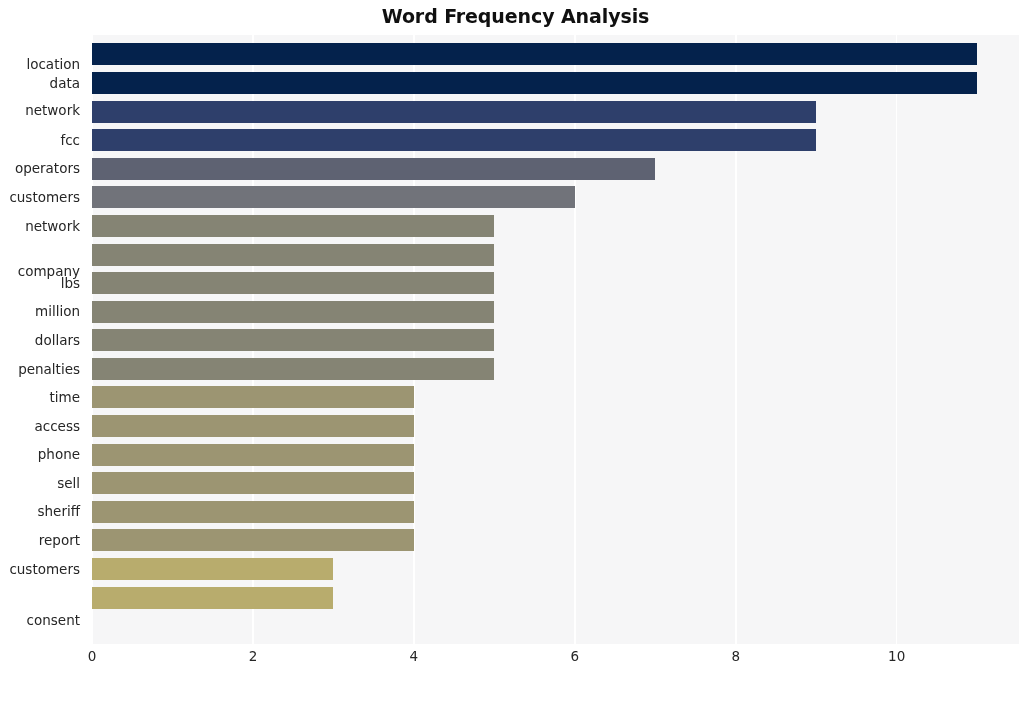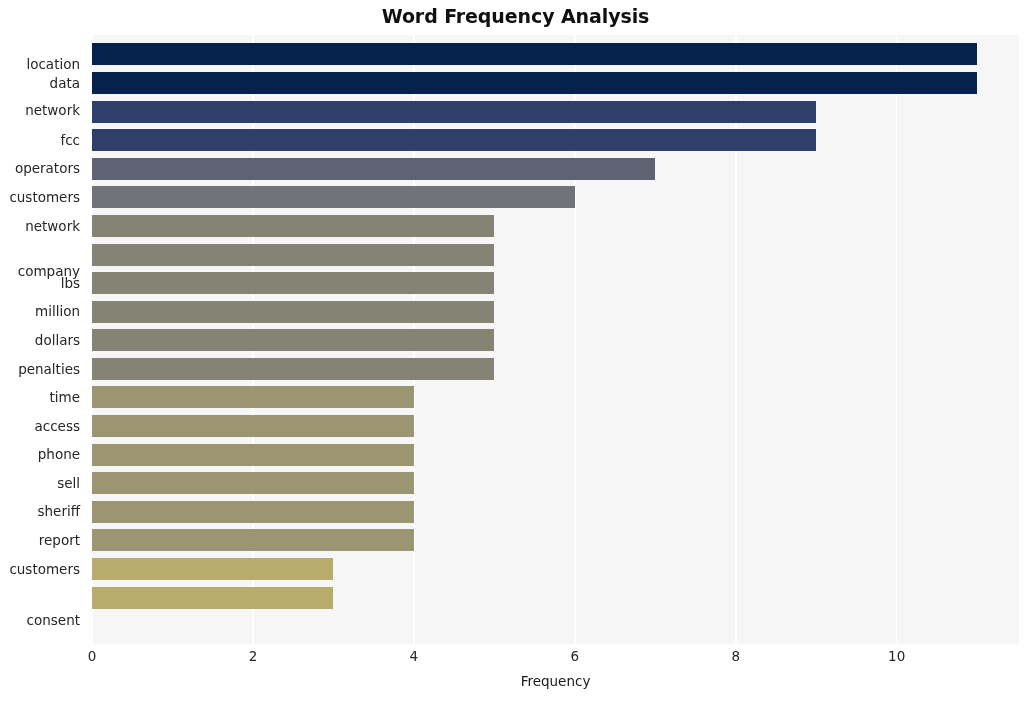--- a/index.html
+++ b/index.html
@@ -225,15 +225,14 @@
 
   <div id="xticks">
       <div class="xtick" style="left: 92px;">0</div>
       <div class="xtick" style="left: 252.938px;">2</div>
       <div class="xtick" style="left: 413.875px;">4</div>
       <div class="xtick" style="left: 574.812px;">6</div>
       <div class="xtick" style="left: 735.75px;">8</div>
       <div class="xtick" style="left: 896.688px; text-align: right;">10</div>
     </div>
 
-  <div id="xaxis-label">Frequency</div>
 
 </div>
 
 </body></html>

